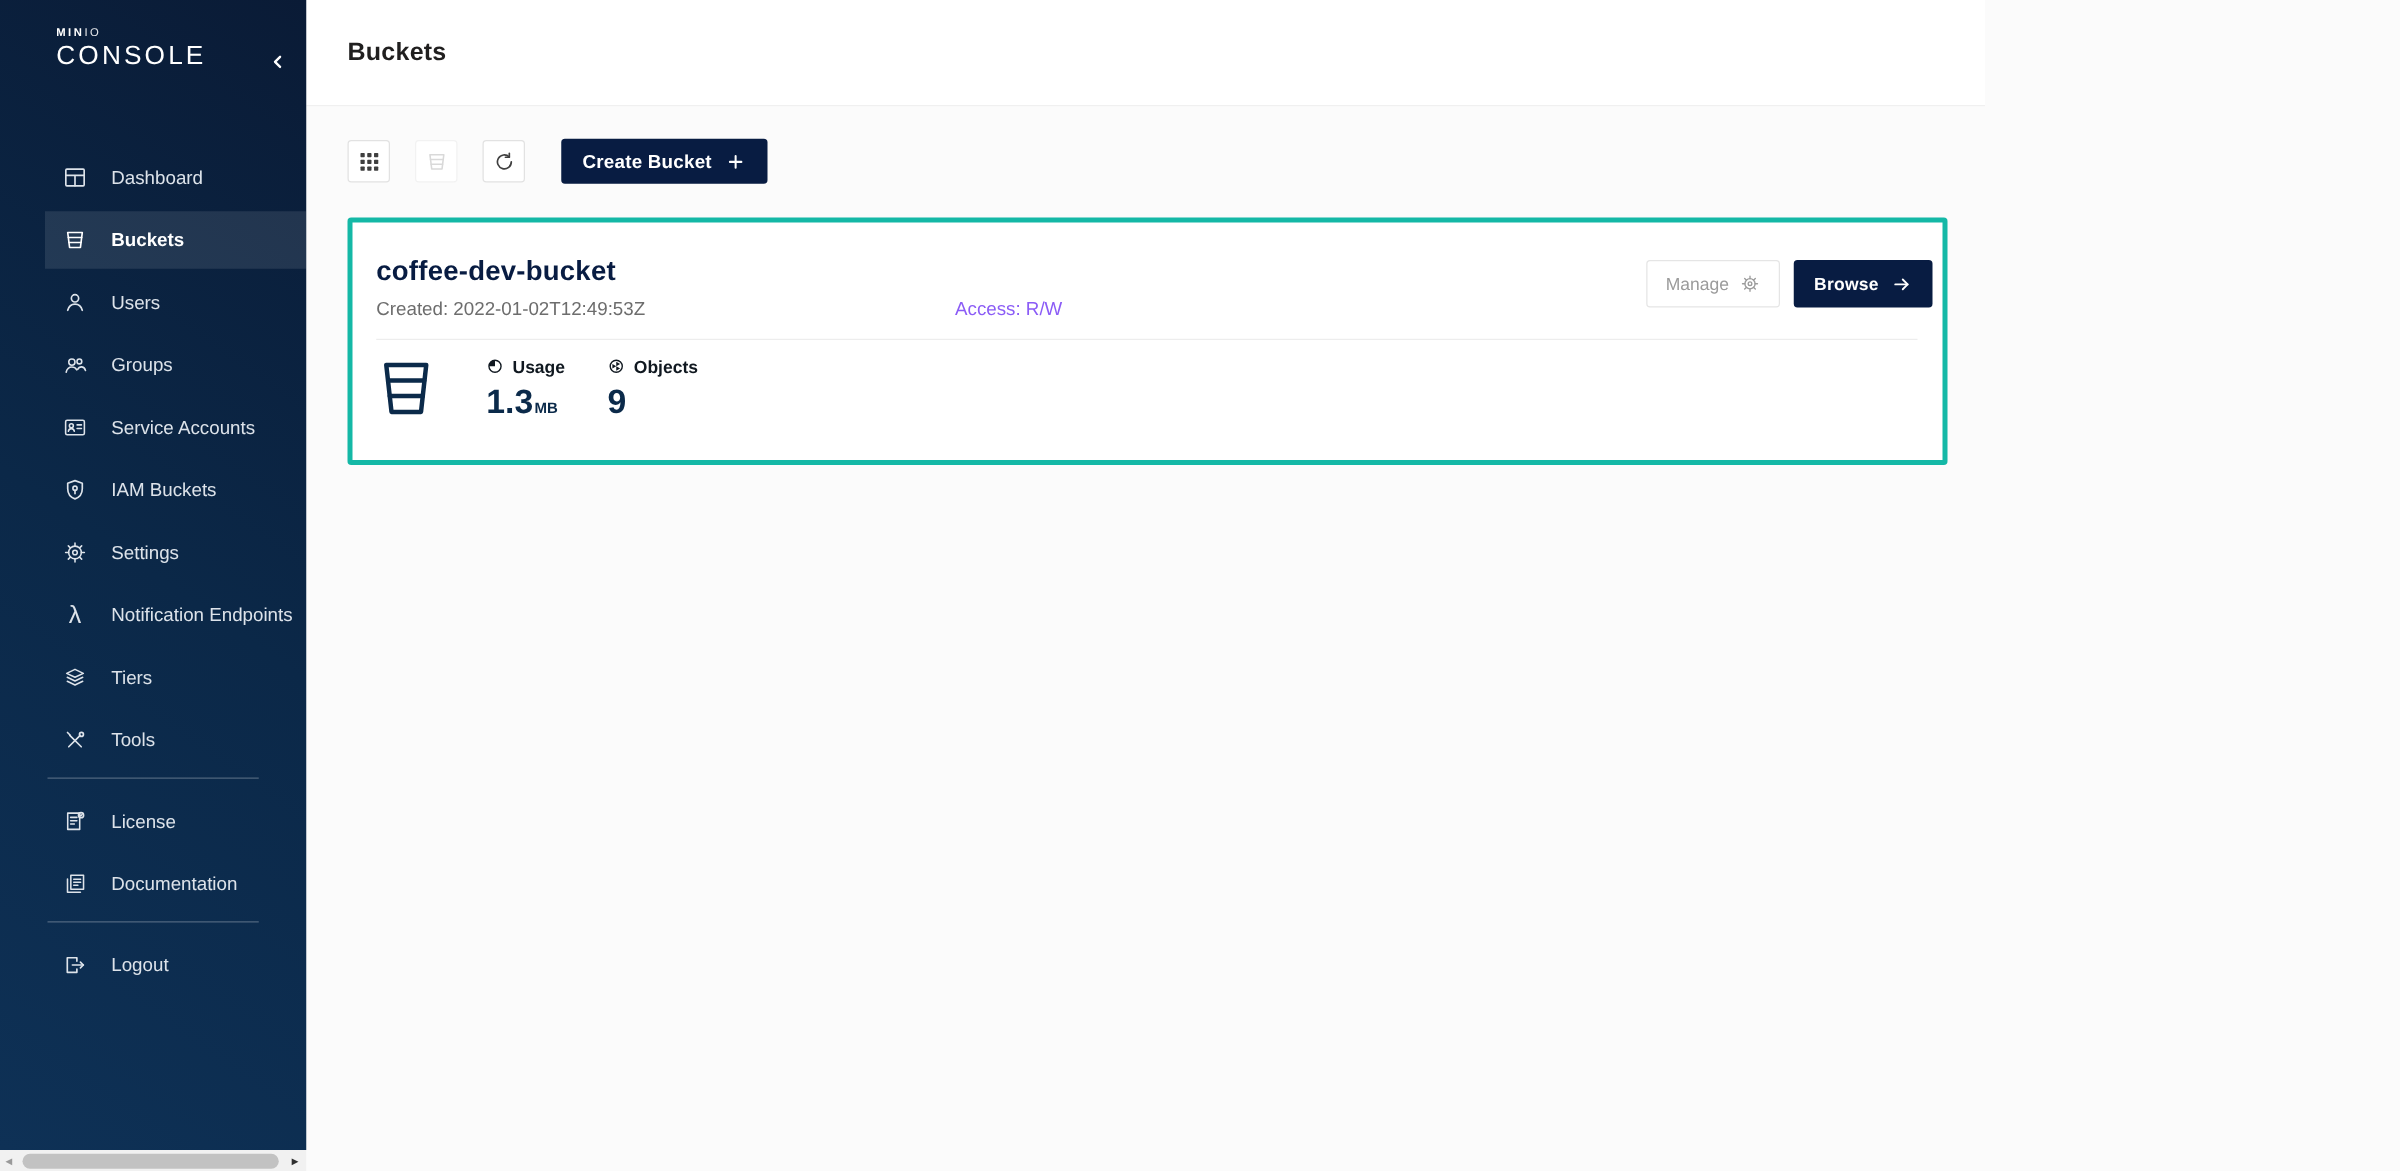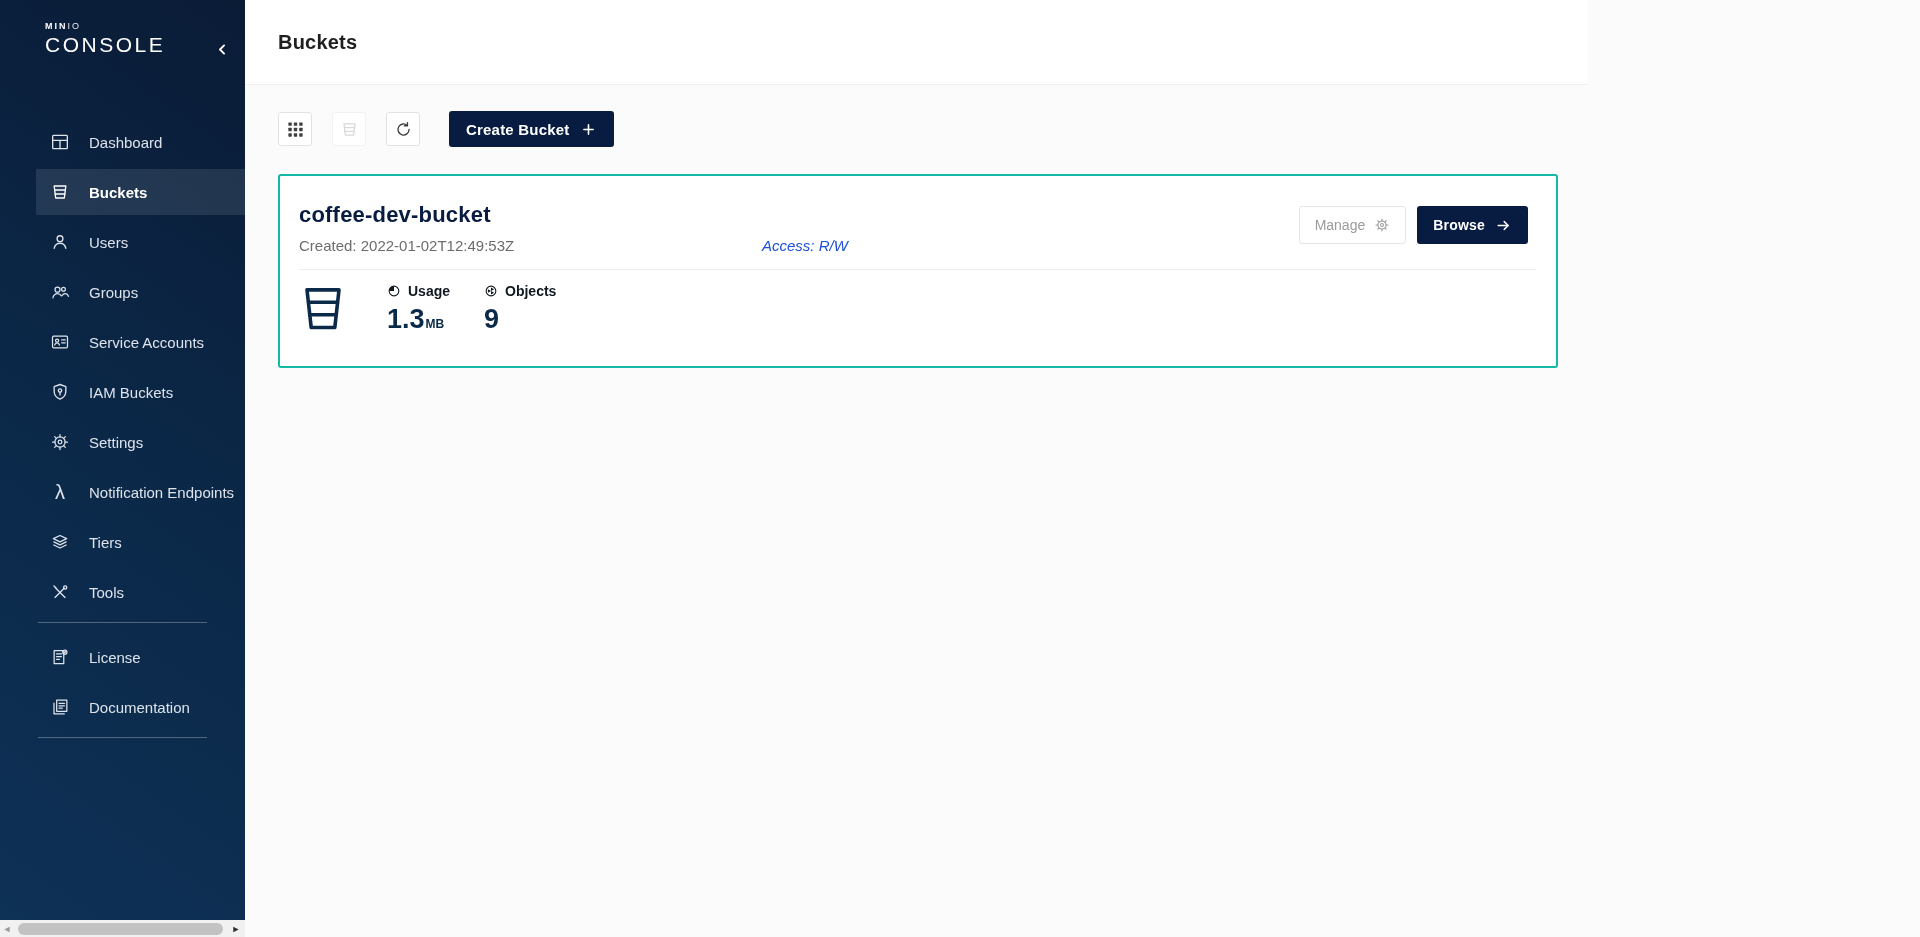--- a/index.html
+++ b/index.html
@@ -51,27 +51,27 @@
 
   .actions { display:flex; align-items:center; gap:20px; }
   .icon-btn { width:34px; height:34px; border:1px solid #e2e2e2; border-radius:3px; background:#fff;
               display:flex; align-items:center; justify-content:center; color:#3f3f3f; cursor:pointer; }
   .icon-btn.disabled { border-color:#f2f2f2; color:#d9d9d9; cursor:default; }
   .create-btn { height:36px; margin-left:9px; padding:0 17px; background:#081C42; border:none; border-radius:3px;
                 color:#fff; font-size:15px; font-weight:700; display:flex; align-items:center; gap:11px; cursor:pointer;
                 font-family:"Liberation Sans",sans-serif; letter-spacing:.2px; }
 
   
-  .card { margin-top:27px; background:#fff; border:2px solid #14b8a6; border-radius:3px;
+  .card { margin-top:27px; background:#fff; border:4px solid #14b8a6; border-radius:3px;
           padding:26px 20px 30px 19px; position:relative; }
   .bucket-name { font-size:22px; font-weight:700; color:#081C42; letter-spacing:.2px; }
   .bucket-meta { display:flex; margin-top:9px; font-size:15px; }
   .meta-created { color:#6d6d6d; width:463px; }
-  .meta-access { color:#1d4ed8;font-style:italic; }
-  .card-buttons { position:absolute; top:30px; right:28px; display:flex; gap:11px; }
+  .meta-access { color:#8b5cf6; }
+  .card-buttons { position:absolute; top:30px; right:8px; display:flex; gap:11px; }
   .manage-btn { height:38px; padding:0 15px; background:#fff; border:1px solid #e5e5e5; border-radius:3px;
                 color:#9b9b9b; font-size:14px; display:flex; align-items:center; gap:9px; cursor:pointer;
                 font-family:"Liberation Sans",sans-serif; }
   .browse-btn { height:38px; padding:0 16px; background:#081C42; border:none; border-radius:3px;
                 color:#fff; font-size:14px; font-weight:700; display:flex; align-items:center; gap:10px; cursor:pointer;
                 font-family:"Liberation Sans",sans-serif; letter-spacing:.2px; }
   .card-divider { height:1px; background:#ededed; margin-top:15px; }
   .metrics { display:flex; margin-top:13px; align-items:flex-start; }
   .big-bucket { width:48px; height:53px; color:#0b2a4a; margin-right:40px; }
   .metric { margin-right:34px; }
@@ -225,20 +225,30 @@
                 <path d="M8 3.8h12.2v13.4H8z"></path>
                 <path d="M10.8 7.6h6.6M10.8 10.5h6.6M10.8 13.4h4"></path>
                 <path d="M4.8 7.4v12.8h12.4"></path>
               </svg>
           </span>
           <span>Documentation</span>
         </div>
 
         <div class="side-divider"></div>
 
+        <div class="nav-item">
+          <span class="nav-ic">
+            <svg viewBox="0 0 24 24" fill="none" stroke="currentColor" stroke-width="1.6" stroke-linecap="round" stroke-linejoin="round">
+                <path d="M13.8 8.2V5H4.6v14h9.2v-3.2"></path>
+                <path d="M9.5 12H20"></path>
+                <path d="M17.2 9.2L20 12l-2.8 2.8"></path>
+              </svg>
+          </span>
+          <span>Logout</span>
+        </div>
 
       </nav>
     </div>
 
     <div class="side-scroll">
       <span class="scroll-arrow left">◄</span>
       <div class="scroll-thumb"></div>
       <span class="scroll-arrow right">►</span>
     </div>
   </aside>

